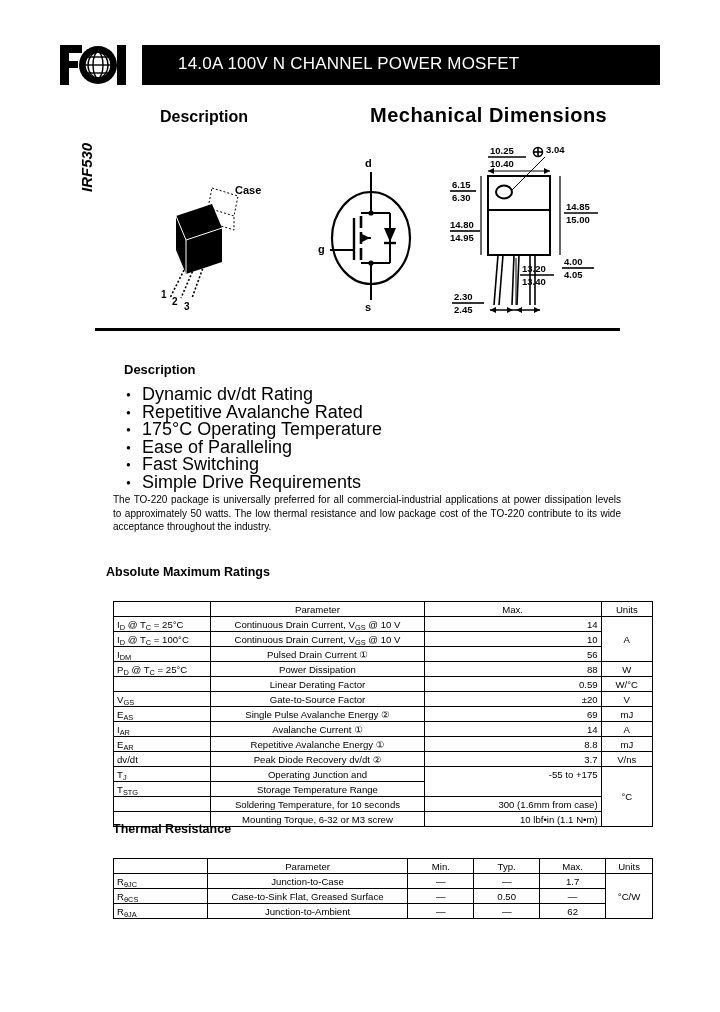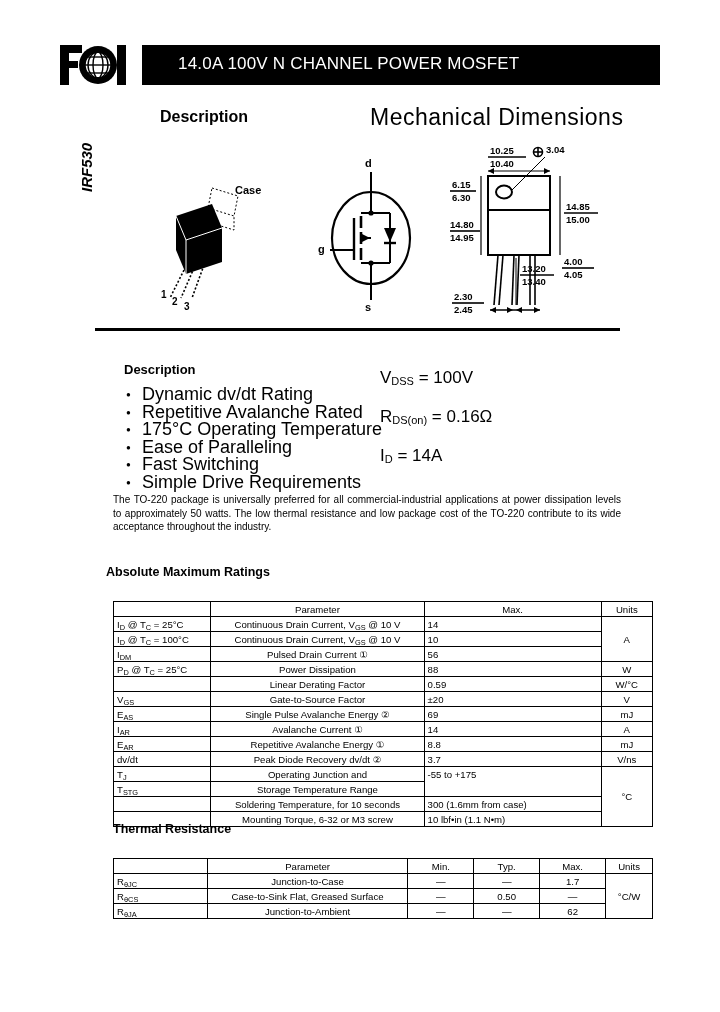--- a/index.html
+++ b/index.html
@@ -10,21 +10,21 @@
 
   
   .hdr{position:absolute;left:60px;top:45px;width:600px;height:40px;}
   .logo{position:absolute;left:0;top:-2px;width:78px;height:44px;}
   .titlebar{position:absolute;left:82px;top:0;width:518px;height:40px;background:#000;}
   .titlebar span{position:absolute;left:20px;top:9px;color:#ffffff;font-size:17px;
       font-weight:normal;letter-spacing:.2px;white-space:nowrap;margin-left:16px;}
 
   
   .sec-desc{position:absolute;left:160px;top:108px;font-size:16px;font-weight:bold;}
-  .sec-mech{position:absolute;left:370px;top:104px;font-size:23px;font-weight:normal;
+  .sec-mech{position:absolute;left:370px;top:104px;font-size:20px;font-weight:bold;
       letter-spacing:.5px;}
 
   
   .partno{position:absolute;left:78px;top:192px;font-size:15px;font-weight:bold;
       font-style:italic;transform:rotate(-90deg);transform-origin:left top;
       white-space:nowrap;}
 
   
   .fig{position:absolute;}
   .fig-pkg{left:130px;top:170px;width:140px;height:140px;}
@@ -52,21 +52,21 @@
   .t1-title{left:106px;top:565px;}
   .t2-title{left:113px;top:822px;}
 
   table{border-collapse:collapse;position:absolute;font-size:9.6px;margin-top:20px;}
   table td,table th{border:1px solid #000;padding:0 3px;font-weight:normal;
       height:14px;vertical-align:middle;}
   .t1{left:113px;top:581px;width:540px;}
   .t2{left:113px;top:838px;width:540px;}
   .c-sym{width:95px;}
   .c-par{width:217px;text-align:center;}
-  .c-max{width:180px;text-align:left;}
+  .c-max{width:180px;text-align:right;}
   .c-uni{width:46px;text-align:center;}
   .t2 .c-sym{width:95px;}
   .t2 .c-par{width:213px;}
   .t2 .c-num{width:64px;text-align:center;}
   .t2 .c-uni{width:42px;text-align:center;}
   .hdrow td{text-align:center;}
   sub{font-size:7.4px;vertical-align:baseline;position:relative;top:2px;}
   .nb{border-top:none!important;}
   .nb2{border-bottom:none!important;}
 </style>
@@ -219,34 +219,20 @@
 
   <ul class="bullets">
     <li>Dynamic dv/dt Rating</li>
     <li>Repetitive Avalanche Rated</li>
     <li>175°C Operating Temperature</li>
     <li>Ease of Paralleling</li>
     <li>Fast Switching</li>
     <li>Simple Drive Requirements</li>
   </ul>
 
-  <div class="specs">
-    <div class="spec">
-      <span>V</span><sub>DSS</sub>
-      <span>= 100V</span>
-    </div>
-    <div class="spec">
-      <span>R</span><sub>DS(on)</sub>
-      <span>= 0.16Ω</span>
-    </div>
-    <div class="spec">
-      <span>I</span><sub>D</sub>
-      <span>= 14A</span>
-    </div>
-  </div>
 
   <div class="para">The TO-220 package is universally preferred for all commercial-industrial applications at power dissipation levels to approximately 50 watts. The low thermal resistance and low package cost of the TO-220 contribute to its wide acceptance throughout the industry.</div>
 
   <div class="tbl-title t1-title">Absolute Maximum Ratings</div>
   <table class="t1">
     <tbody id="t1body">
         <tr class="hdrow">
           <td class="c-sym"></td>
           <td class="c-par">Parameter</td>
           <td class="c-max">Max.</td>

